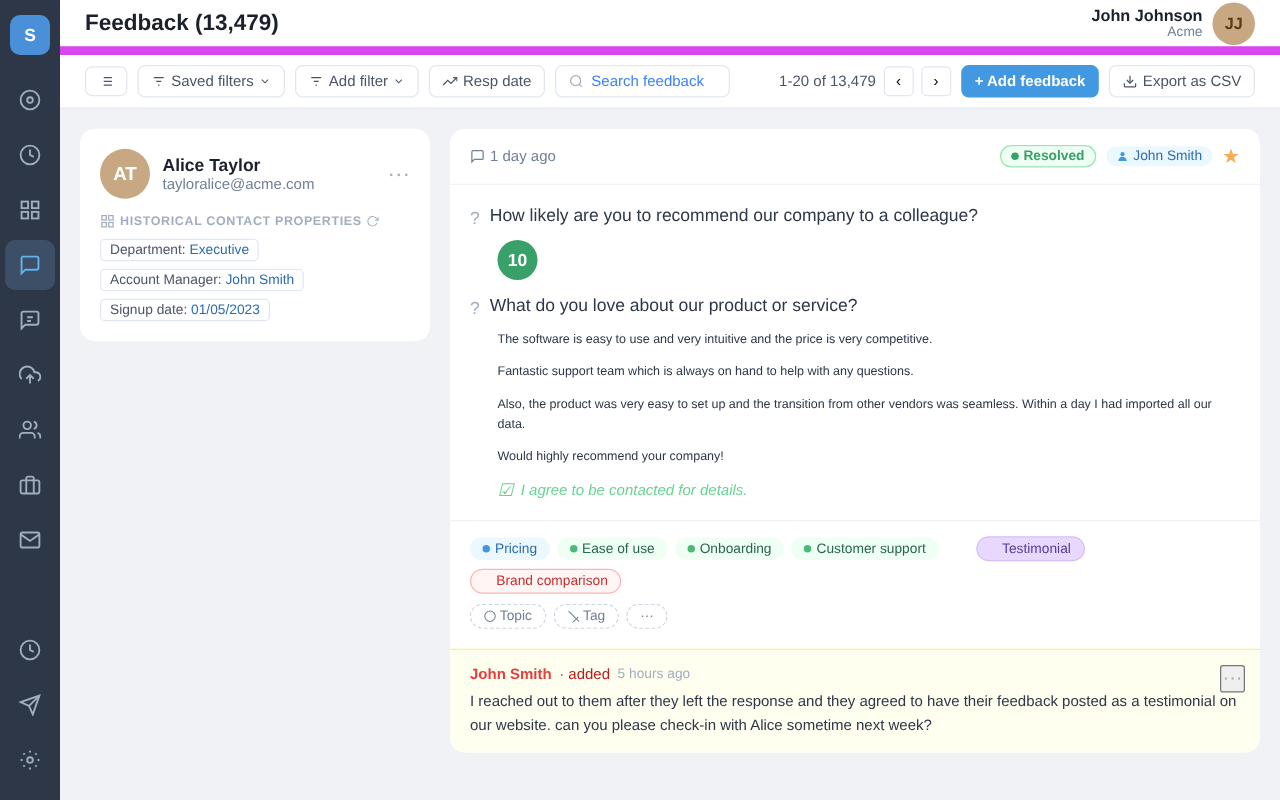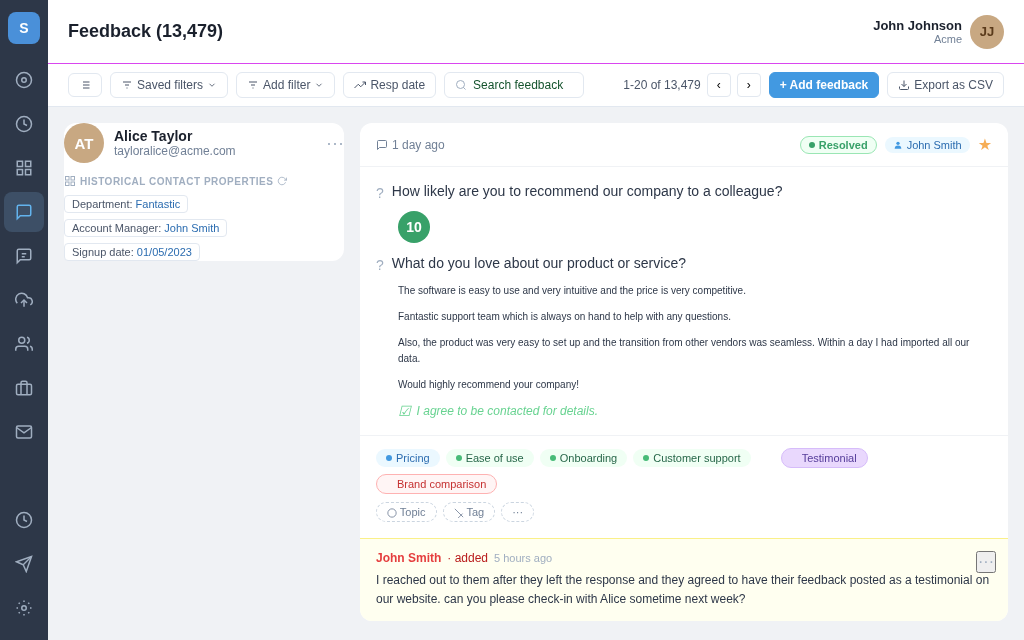--- a/index.html
+++ b/index.html
@@ -40,25 +40,25 @@
       flex: 1;
       display: flex;
       flex-direction: column;
       overflow: hidden;
     }
 
     
     .topbar {
       background: white;
       padding: 0 20px;
-      height: 64px;
+      height: 44px;
       display: flex;
       align-items: center;
       justify-content: space-between;
-      border-bottom: 1px solid #d946ef;
+      border-bottom: 7px solid #d946ef;
       flex-shrink: 0;
     }
     .topbar-title {
       font-size: 18px;
       font-weight: 700;
       color: #1a202c;
     }
     .topbar-user {
       display: flex; align-items: center; gap: 8px;
     }
@@ -193,20 +193,21 @@
       border-radius: 12px;
       padding: 2px 8px;
       font-size: 11px;
     }
     .star-icon { color: #f6ad55; }
 
     
     .contact-card {
       background: white;
       border-radius: 12px;
+      padding: 16px;
       margin-bottom: 0;
     }
     .contact-header {
       display: flex; align-items: center; gap: 10px;
       margin-bottom: 12px;
     }
     .contact-avatar {
       width: 40px; height: 40px;
       border-radius: 50%;
       background: #c8a882;
@@ -481,21 +482,21 @@
           <polyline points="23 6 13.5 15.5 8.5 10.5 1 18"></polyline>
           <polyline points="17 6 23 6 23 12"></polyline>
         </svg>
       <span>Resp date</span>
     </button>
     <div class="toolbar-search">
       <svg width="12" height="12" viewBox="0 0 24 24" fill="none" stroke="#a0aec0" stroke-width="2">
           <circle cx="11" cy="11" r="8"></circle>
           <line x1="21" y1="21" x2="16.65" y2="16.65"></line>
         </svg>
-      <span style="color:#14532d">Search feedback</span>
+      <span style="color:#3b82f6">Search feedback</span>
     </div>
     <div class="pagination-info">
       <span>1-20 of 13,479</span>
       <button class="page-btn">‹</button>
       <button class="page-btn">›</button>
     </div>
     <button class="toolbar-btn primary">
       <span>+ Add feedback</span>
     </button>
     <button class="toolbar-btn">
@@ -529,21 +530,21 @@
               <rect x="14" y="14" width="7" height="7"></rect>
             </svg>
           <span>HISTORICAL CONTACT PROPERTIES</span>
           <svg width="10" height="10" viewBox="0 0 24 24" fill="none" stroke="currentColor" stroke-width="2">
               <polyline points="23 4 23 10 17 10"></polyline>
               <path d="M20.49 15a9 9 0 1 1-2.12-9.36L23 10"></path>
             </svg>
         </div>
 
         <div class="prop-tags">
-          <div class="prop-tag">Department: <span>Fantastic</span></div>
+          <div class="prop-tag">Department: <span>Executive</span></div>
           <div class="prop-tag">Account Manager: <span>John Smith</span></div>
         </div>
         <div class="signup-tag">Signup date: <span>01/05/2023</span></div>
       </div>
     </div>
 
     <div class="right-panel">
       <div class="feedback-card">
 
         <div class="card-header">

